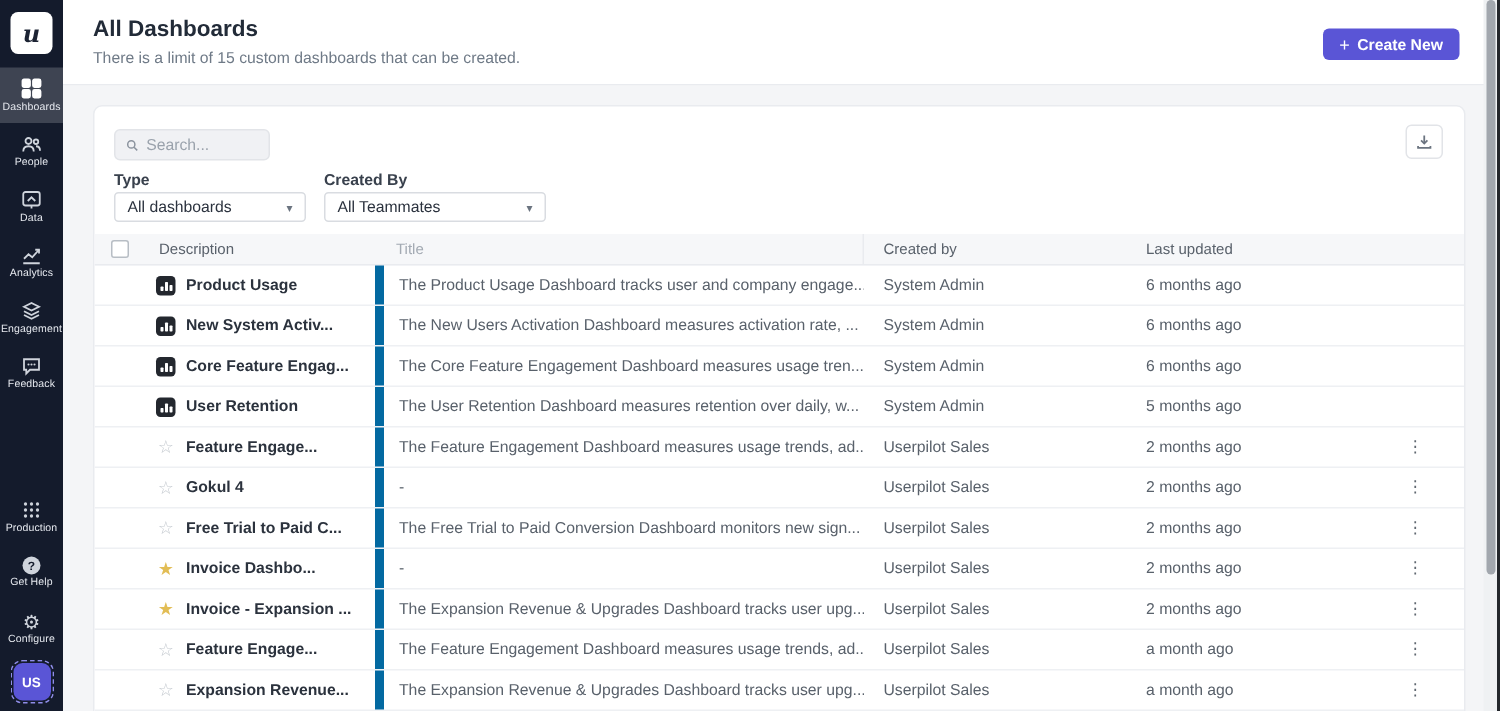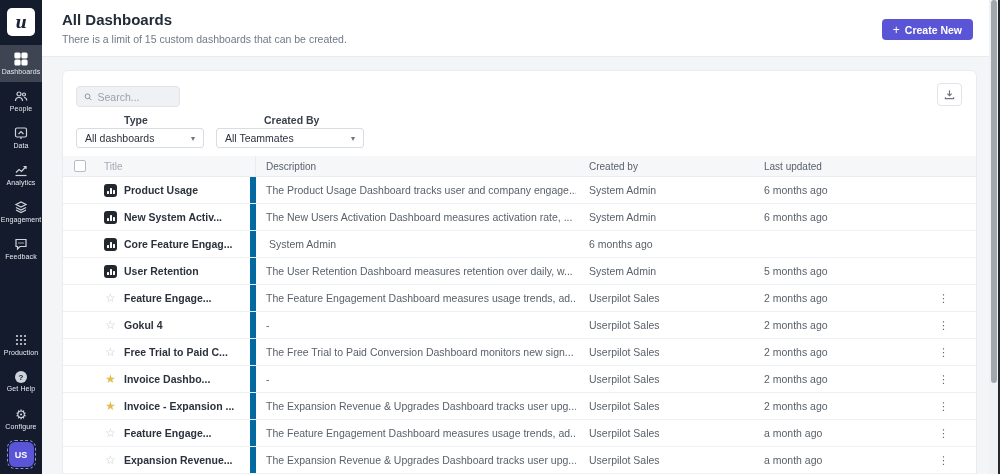--- a/index.html
+++ b/index.html
@@ -52,21 +52,21 @@
   .search-box input::placeholder { color:#9aa2ac; }
   .search-ic { width:10px; height:10px; }
   .search-ic * { stroke:#8b939e; fill:none; stroke-width:1.4; }
 
   .export-btn { position:absolute; right:14px; top:12px; width:25px; height:23px; background:#fff;
                 border:1px solid #e2e4e8; border-radius:4px; display:flex; align-items:center;
                 justify-content:center; cursor:pointer; }
   .export-ic { width:11px; height:11px; }
   .export-ic * { stroke:#6b7480; fill:none; stroke-width:1.3; }
 
-  .filter-label { position:absolute; top:43px; font-size:10.5px; font-weight:bold; color:#39414d;margin-left:48px; }
+  .filter-label { position:absolute; top:43px; font-size:10.5px; font-weight:bold; color:#39414d; }
   .select { position:absolute; top:57px; height:20px; background:#fff; border:1px solid #d9dce1;
             border-radius:3px; display:flex; align-items:center; justify-content:space-between;
             padding:0 8px; font-size:10.5px; color:#2b323e; cursor:pointer; }
   .select .caret { color:#6b7480; font-size:8px; }
   #type-label, #type-select { left:13px; } #type-select { width:128px; }
   #creator-label, #creator-select { left:153px; } #creator-select { width:148px; }
 
   
   .table { position:absolute; left:0; right:0; top:85px; bottom:0; overflow:hidden; }
   .thead, .trow { display:grid; grid-template-columns:33px 160px 320px 175px 175px 1fr; align-items:center; }
@@ -228,22 +228,22 @@
   <div class="select" id="creator-select">
     <span>All Teammates</span>
     <span class="caret">▾</span>
   </div>
 
   <div class="table">
     <div class="thead">
       <div class="cell c-check">
           <span class="checkbox"></span>
         </div>
+      <div class="cell c-desc">Description</div>
       <div class="cell c-title">Title</div>
-      <div class="cell c-desc">Description</div>
       <div class="cell c-created">Created by</div>
       <div class="cell c-updated">Last updated</div>
       <div class="cell c-menu"></div>
     </div>
     <div id="rows-host">
   <div class="trow">
     <div class="cell c-check"></div>
     <div class="cell c-title">
       <span class="sys-icon">
               <i></i>
@@ -280,20 +280,21 @@
     <div class="cell c-check"></div>
     <div class="cell c-title">
       <span class="sys-icon">
               <i></i>
               <i></i>
               <i></i>
             </span>
 
       <span class="title-text">Core Feature Engag...</span>
     </div>
+    <div class="cell c-desc">The Core Feature Engagement Dashboard measures usage tren...</div>
     <div class="cell c-created">System Admin</div>
     <div class="cell c-updated">6 months ago</div>
     <div class="cell c-menu"></div>
   </div>
 
   <div class="trow">
     <div class="cell c-check"></div>
     <div class="cell c-title">
       <span class="sys-icon">
               <i></i>

